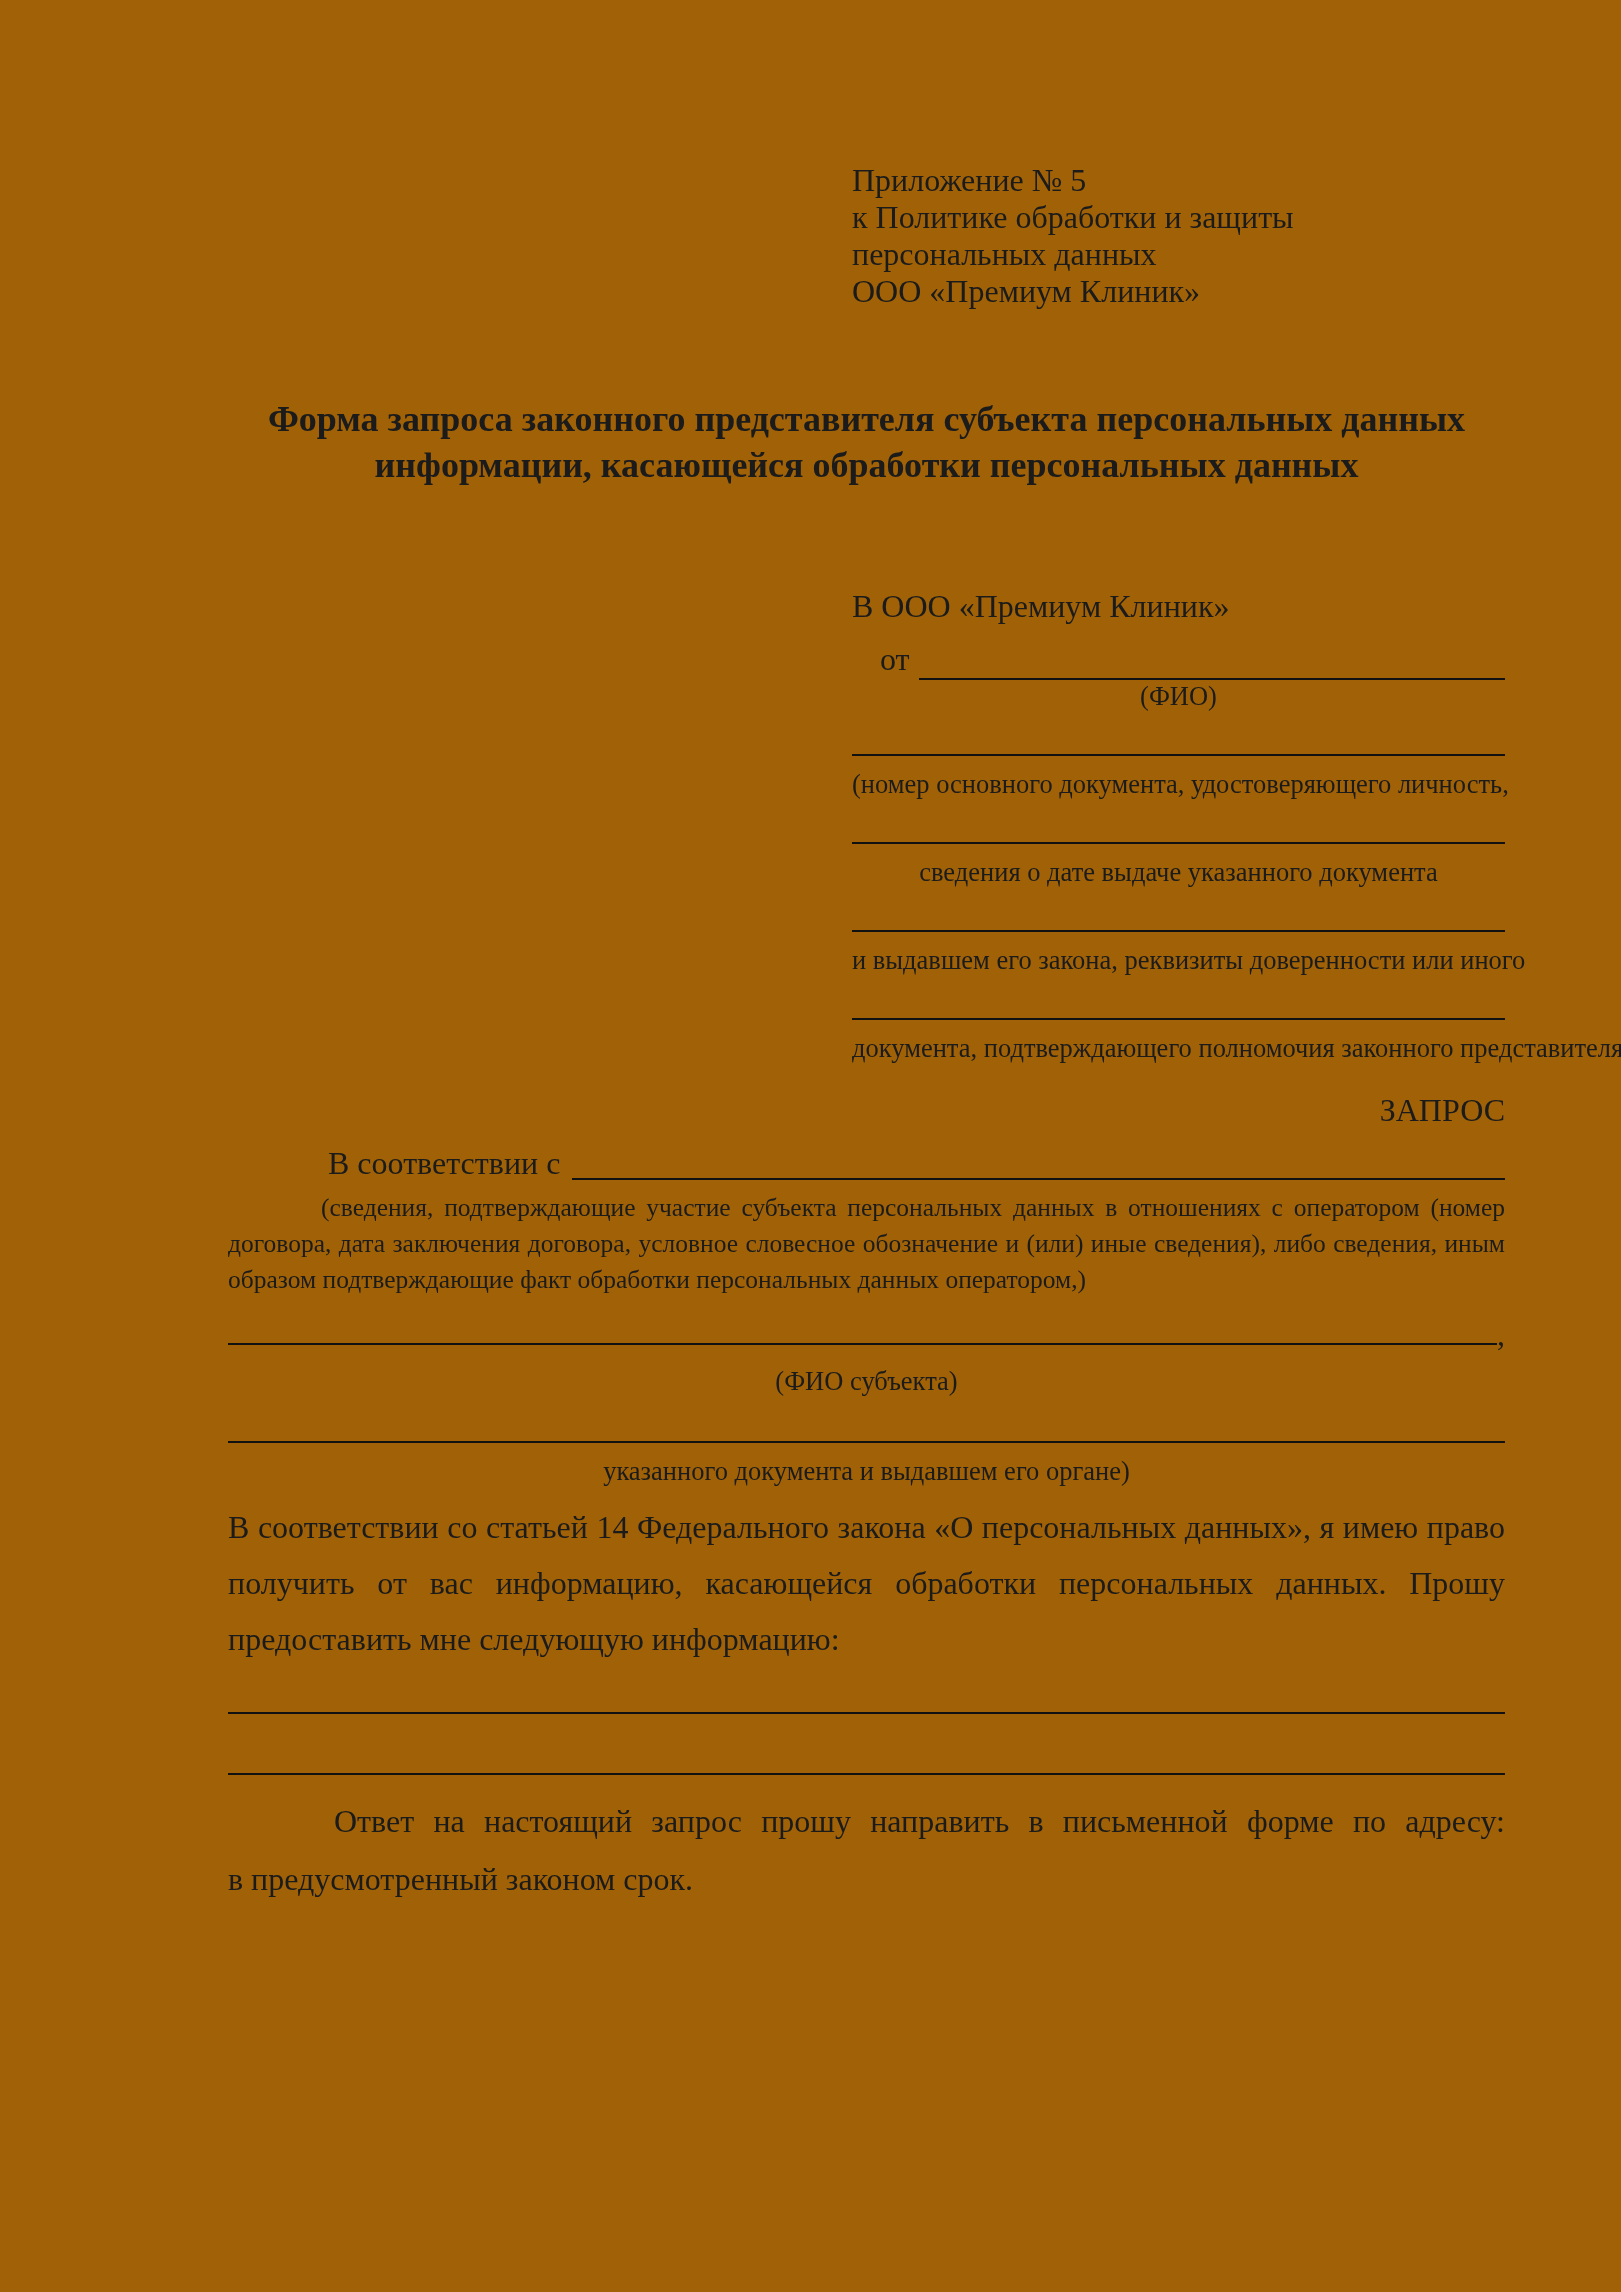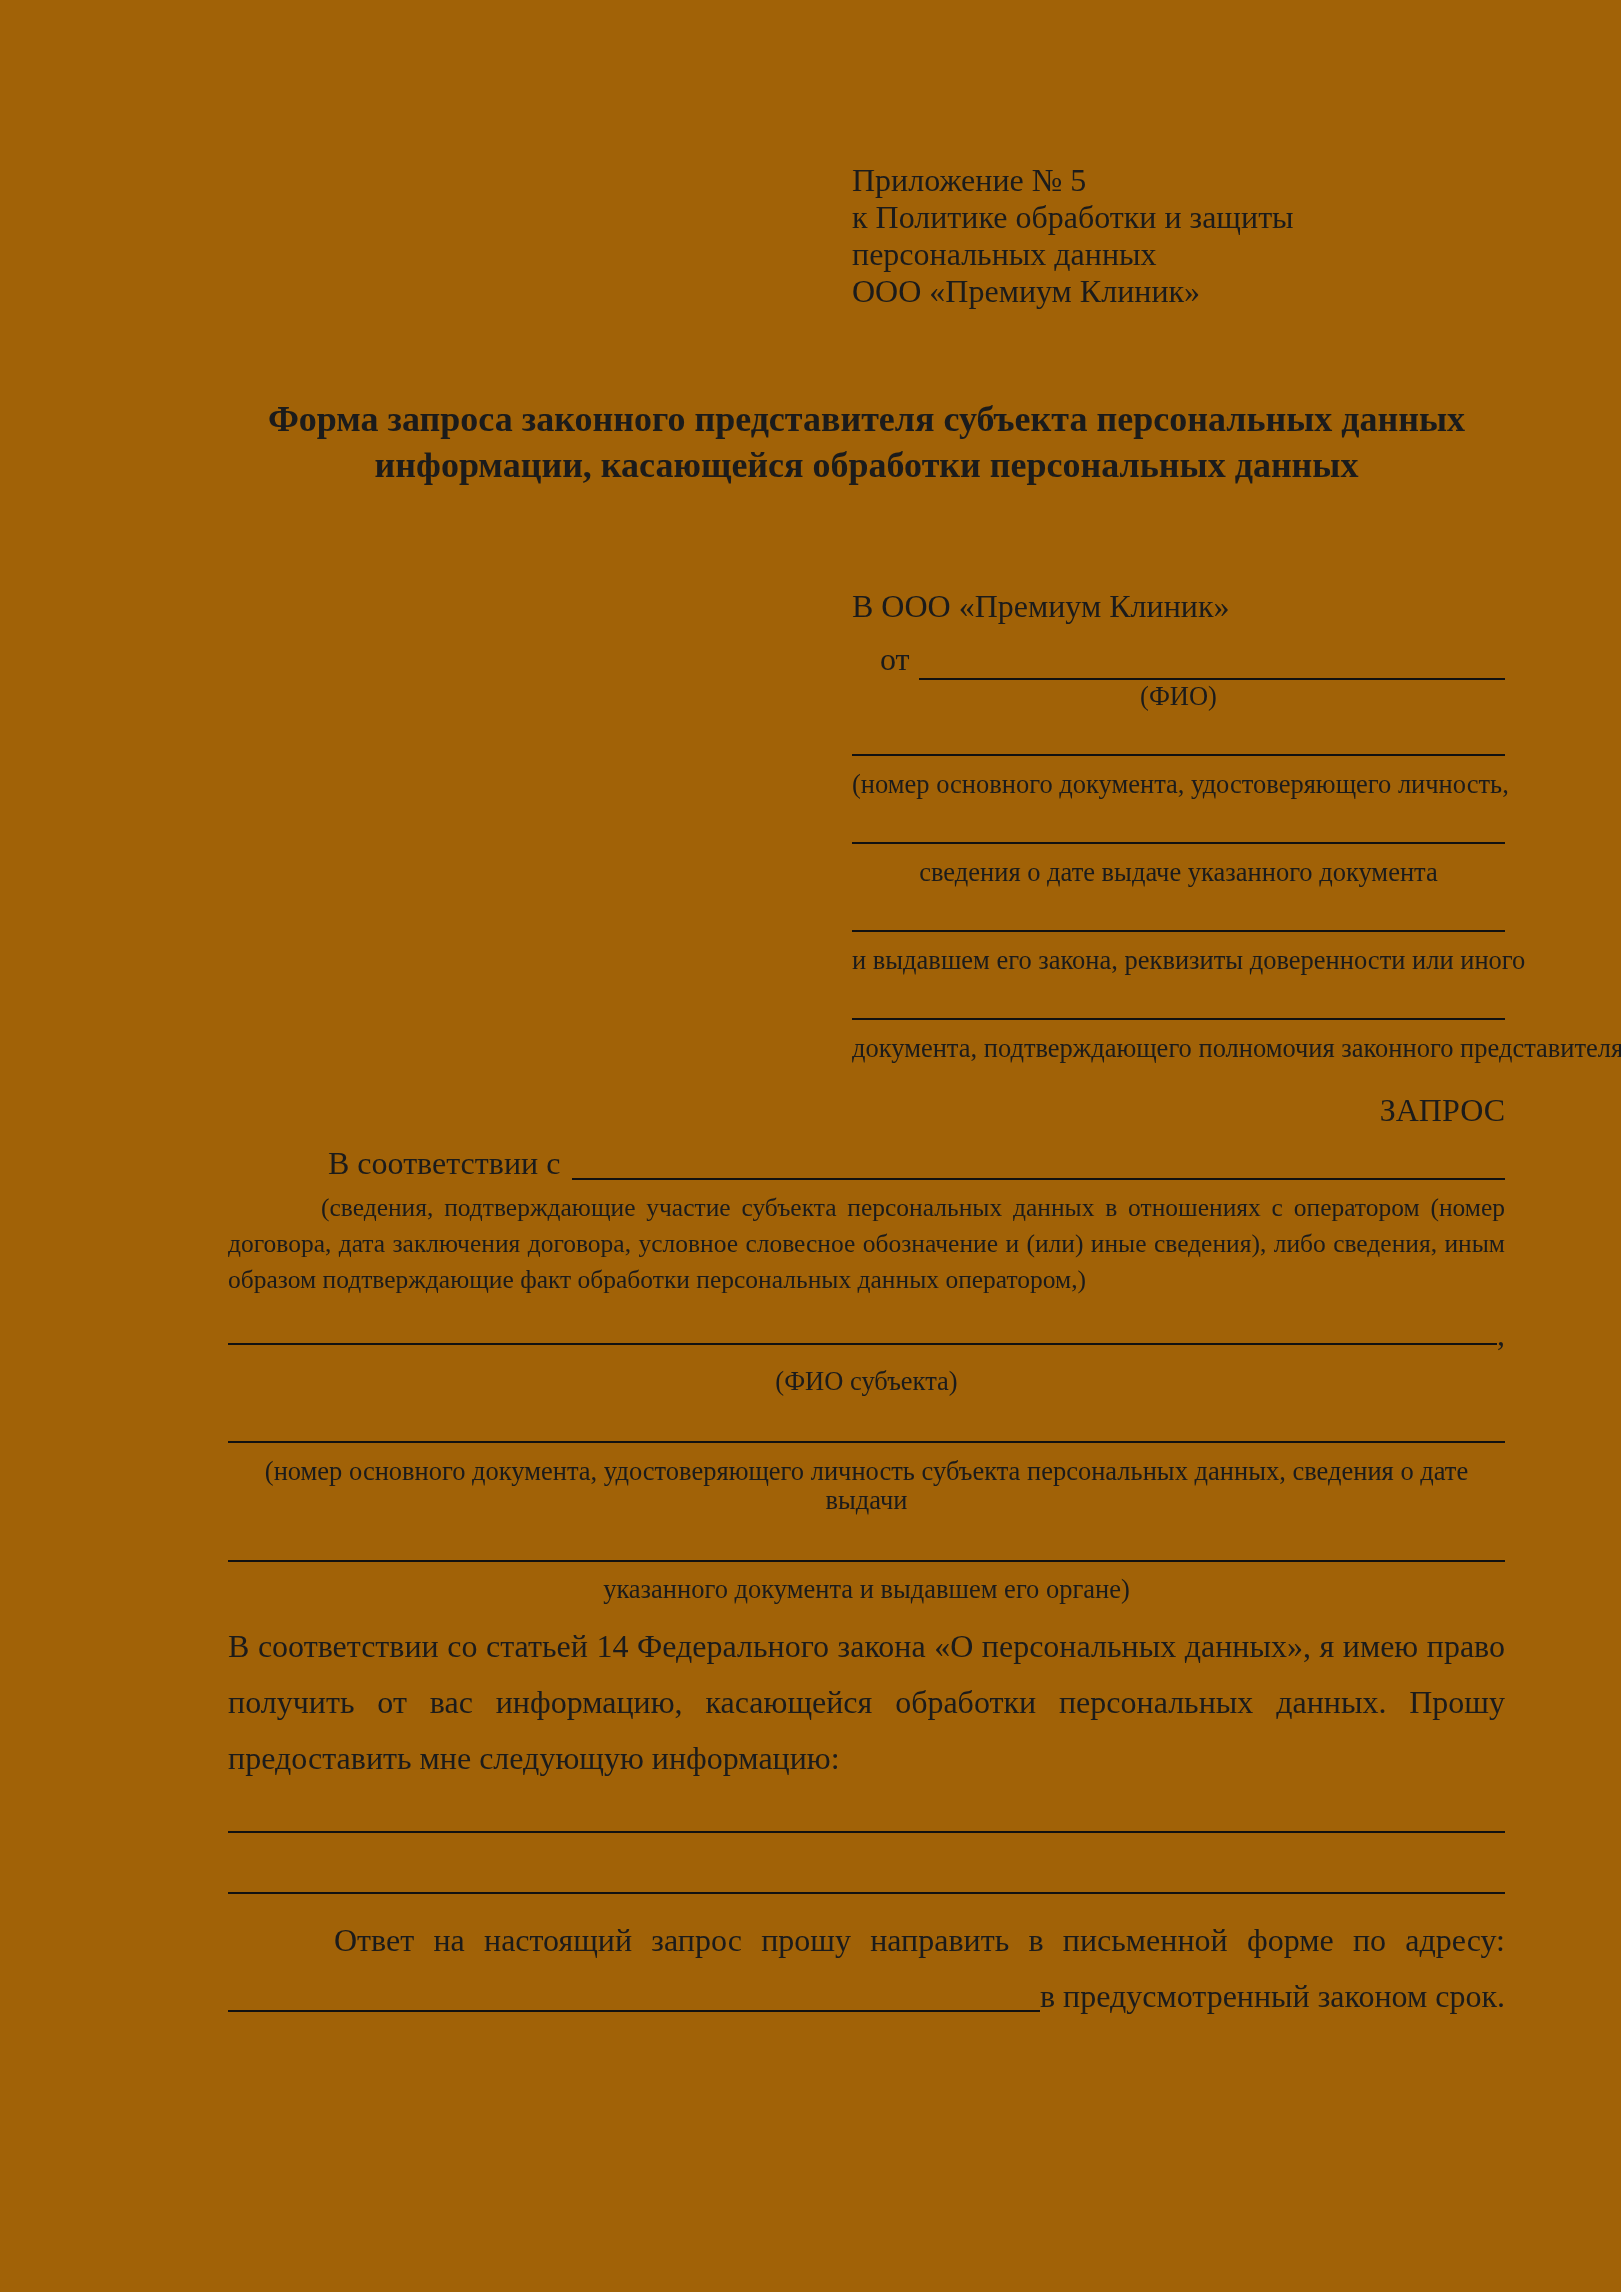--- a/index.html
+++ b/index.html
@@ -130,23 +130,24 @@
   .answer-first {
     margin-top: 17.6px;
     font-size: 32px;
     line-height: 56px;
     text-align: justify;
     text-align-last: justify;
     text-indent: 106px;
   }
   .answer-second {
     display: flex;
-    align-items: center;
+    align-items: flex-start;
     font-size: 32px;
     line-height: 56px;
+    flex-direction: column;
   }
   .answer-second .fline {
     flex: 1;
     border-bottom: 2.9px solid #111;
     height: 33px;
   }
   .answer-second .atext { white-space: nowrap; }
 </style>
 </head>
 <body>
@@ -202,24 +203,20 @@
 
 
     <div class="comma-row">
       <span class="fline"></span>
       <span class="comma">,</span>
     </div>
     <div class="cap" style="margin-top:13.7px;">(ФИО субъекта)</div>
 
     <div class="wide-field">
       <div class="field-line"></div>
-      <div class="cap">(номер основного документа, удостоверяющего личность субъекта персональных данных, сведения о дате выдачи</div>
-    </div>
-    <div class="wide-field">
-      <div class="field-line"></div>
       <div class="cap">указанного документа и выдавшем его органе)</div>
     </div>
 
     <div class="para mt2">В соответствии со статьей 14 Федерального закона «О персональных данных», я имею право получить от вас информацию, касающейся обработки персональных данных. Прошу предоставить мне следующую информацию:</div>
 
     <div class="blank-line bl1"></div>
     <div class="blank-line bl2"></div>
 
     <div class="answer-first">Ответ на настоящий запрос прошу направить в письменной форме по адресу:</div>
     <div class="answer-second">

